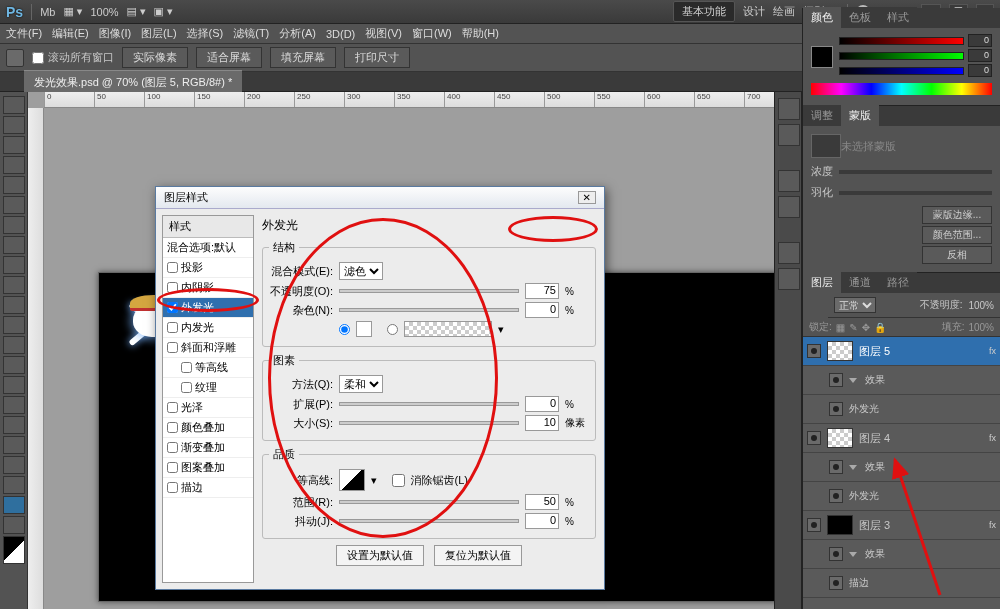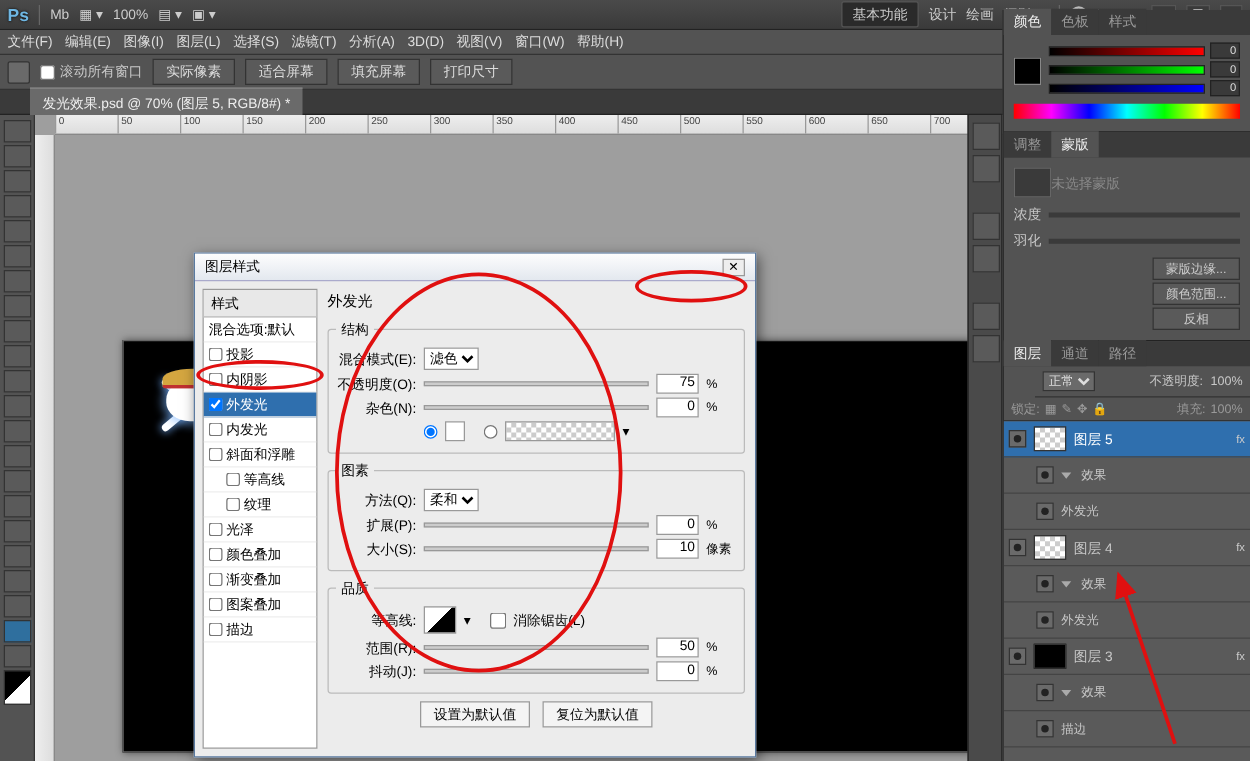--- a/index.html
+++ b/index.html
@@ -87,21 +87,21 @@
 .layer .eye{ width:14px; height:14px; border:1px solid #333; background:#6a6a6a; position:relative;}
 .layer .eye.on::after{ content:""; position:absolute; inset:3px; background:#222; border-radius:50%;}
 .layer .thumb{ width:26px; height:20px; background:#fff; border:1px solid #333;}
 .layer .thumb.chk{ background:repeating-conic-gradient(#ccc 0 25%,#fff 0 50%) 0 0/8px 8px;}
 .layer .thumb.blk{ background:#000;}
 .layer.sub{ padding-left:26px; height:20px; font-size:10px;}
 .layer.sub .tri{ width:0;height:0;border-left:4px solid transparent;border-right:4px solid transparent;border-top:5px solid #aaa; margin-right:2px;}
 .layer .fx{ margin-left:auto; font-size:9px; color:#ccc;}
 
 
-.dialog { position:absolute; left:155px; top:202px; width:450px; height:404px; background:#ececec; border:1px solid #5a7aa0; box-shadow:2px 3px 10px rgba(0,0,0,.5); color:#000; font-size:11px;}
+.dialog { position:absolute; left:155px; top:186px; width:450px; height:404px; background:#ececec; border:1px solid #5a7aa0; box-shadow:2px 3px 10px rgba(0,0,0,.5); color:#000; font-size:11px;}
 .dialog .titlebar{ height:22px; background:linear-gradient(#fdfdfd,#e3e8ef); display:flex; align-items:center; padding:0 8px; justify-content:space-between; border-bottom:1px solid #aac;}
 .dialog .titlebar .x{ border:1px solid #999; padding:0 4px; background:#eee; font-size:10px;}
 .dialog .body{ display:flex; height:calc(100% - 22px);}
 .dlg-left{ width:92px; border:1px solid #999; margin:6px 0 6px 6px; background:#fff;}
 .dlg-left .hdr{ background:#e8e8e8; padding:3px 6px; border-bottom:1px solid #bbb; font-size:11px;}
 .dlg-left .row{ padding:2px 4px; display:flex; align-items:center; gap:3px; border-bottom:1px solid #eee; font-size:11px;}
 .dlg-left .row input{ width:11px; height:11px;}
 .dlg-left .row.selrow{ background:#2f6fae; color:#fff;}
 .dlg-mid{ flex:1; padding:6px; font-size:11px;}
 .dlg-right{ width:86px; padding:6px 6px 0 0;}

